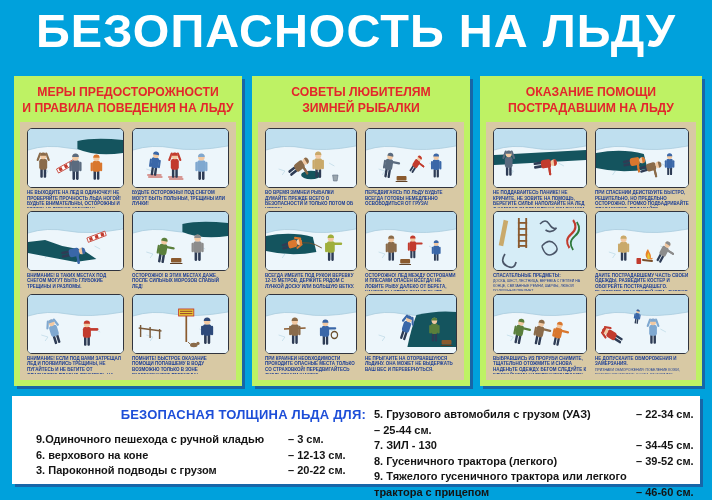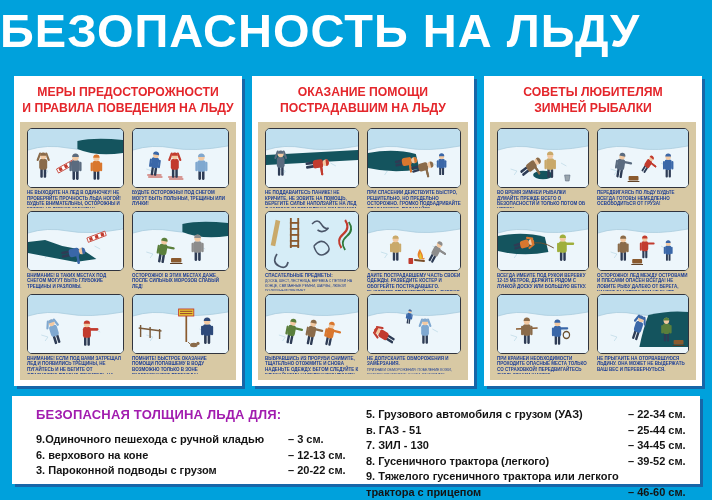--- a/index.html
+++ b/index.html
@@ -3,30 +3,30 @@
 <meta charset="utf-8">
 <style>
   html,body{margin:0;padding:0;}
   body{
     width:712px;height:500px;overflow:hidden;position:relative;
     background:#00A1DC;
     font-family:"Liberation Sans","DejaVu Sans",sans-serif;
   }
   .poster-title{
     position:absolute;top:4px;left:0;right:0;
-    color:#FFFFFF;font-weight:bold;
+    text-align:center;color:#FFFFFF;font-weight:bold;
     font-size:47px;line-height:1.15;letter-spacing:1px;
     white-space:nowrap;
   }
   .panels{
     position:absolute;top:76px;left:14px;width:688px;
     display:flex;gap:10px;
   }
   .panel{
-    background:#ffffff;box-shadow:3px 3px 0 0 #1766A8;
+    background:#bef264;box-shadow:3px 3px 0 0 #1766A8;
     height:310px;box-sizing:border-box;
     padding:4px 6px 6px 6px;
     display:flex;flex-direction:column;
   }
   .panel-1{width:228px;} .panel-2{width:218px;} .panel-3{width:222px;}
   .panel-title{
     color:#E4262B;font-size:12.2px;font-weight:bold;text-align:center;
     line-height:1.28;margin:5px 0 6px 0;
   }
   .cells{
@@ -48,31 +48,32 @@
   }
   .cap .sub{display:block;font-size:3.5px;font-weight:normal;margin-top:1px;}
   .band{
     position:absolute;top:396px;left:12px;width:688px;height:88px;
     background:#FFFFFF;box-shadow:3px 3px 0 0 #1766A8;
     box-sizing:border-box;padding:10px 16px 8px 24px;
     display:flex;
   }
   .band-left{width:330px;flex:none;}
   .band-heading{
-    color:#a21caf;font-size:13px;font-weight:bold;margin:1px 0 10px 0;
+    color:#1d4ed8;font-size:13px;font-weight:bold;margin:1px 0 10px 0;
     letter-spacing:.2px;
+    text-align:right;
   }
   .trow{
     display:flex;align-items:flex-end;
     font-size:11px;font-weight:bold;color:#141414;line-height:15.5px;
   }
   .band-left  .trow .name{width:252px;flex:none;}
   .band-right .trow .name{width:262px;flex:none;}
   .trow .val{white-space:nowrap;}
-  .band-right{flex:1;padding-top:1px;}
+  .band-right{flex:1;padding-top:1px;margin-left:8px;}
 </style>
 </head>
 <body>
 
 <div class="poster-title">БЕЗОПАСНОСТЬ НА ЛЬДУ</div>
 
 <div class="panels">
   <section class="panel panel-1">
     <h2 class="panel-title">
       <span>МЕРЫ ПРЕДОСТОРОЖНОСТИ</span><br>
@@ -289,20 +290,239 @@
                 <rect x="0.5" y="-4" width="2.5" height="8.5" rx="1" fill="#2E3C55"></rect>
                 <rect x="-4" y="-13.5" width="8" height="10.5" rx="2.4" fill="#2E4A7A"></rect>
                 <rect x="-5.8" y="-12" width="2.2" height="8.5" rx="1.1" fill="#2E4A7A"></rect>
                 <rect x="3.6" y="-12" width="2.2" height="8.5" rx="1.1" fill="#2E4A7A"></rect>
                 <circle cx="0" cy="-16.2" r="3.1" fill="#F2C9A2"></circle>
                 <path d="M-3.2,-16.4 a3.2,3.2 0 0 1 6.4,0 z" fill="#2E4A7A"></path>
               </g>
             </svg>
           </div>
           <div class="cap"><span>ПОМНИТЕ! БЫСТРОЕ ОКАЗАНИЕ ПОМОЩИ ПОПАВШЕМУ В ВОДУ ВОЗМОЖНО ТОЛЬКО В ЗОНЕ РАЗРЕШЕННОГО ПЕРЕХОДА!</span></div>
+        </div>
+      </div>
+  </section>
+  <section class="panel panel-2">
+    <h2 class="panel-title">
+      <span>СОВЕТЫ ЛЮБИТЕЛЯМ</span><br>
+      <span>ЗИМНЕЙ РЫБАЛКИ</span>
+    </h2>
+    <div class="cells" id="cells-1">
+        <div class="cell">
+          <div class="pic">
+            <svg viewBox="0 0 100 58" preserveAspectRatio="none">
+              <rect width="100" height="58" fill="#BFDFEF"></rect>
+              <path d="M0,21 Q20,15 42,19 T100,17 L100,58 L0,58 Z" fill="#EDF6FB"></path>
+              <path d="M0,21 Q20,15 42,19 T100,17" fill="none" stroke="#A9CBDD" stroke-width="0.8"></path>
+              <path d="M14,40 l7,2 -3,4 M70,34 l6,3" stroke="#B8D6E4" stroke-width="0.7" fill="none"></path>
+              <ellipse cx="50" cy="46" rx="11" ry="4.2" fill="#14545E"></ellipse>
+              <path d="M74,46 h6 l-1,6 h-4 z" fill="#9AA5AD" stroke="#5A6B7F" stroke-width="0.6"></path>
+              <g transform="translate(30,42) rotate(55) scale(1.05)">
+                <rect x="-2.9" y="-4" width="2.5" height="8.5" rx="1" fill="#2E3C55"></rect>
+                <rect x="0.5" y="-4" width="2.5" height="8.5" rx="1" fill="#2E3C55"></rect>
+                <rect x="-4" y="-13.5" width="8" height="10.5" rx="2.4" fill="#8A6B4A"></rect>
+                <rect x="2.5" y="-12.2" width="9" height="2.2" rx="1.1" fill="#8A6B4A"></rect>
+                <rect x="2.5" y="-12.2" width="9" height="2.2" rx="1.1" fill="#8A6B4A"></rect>
+                <circle cx="0" cy="-16.2" r="3.1" fill="#F2C9A2"></circle>
+                <path d="M-3.2,-16.4 a3.2,3.2 0 0 1 6.4,0 z" fill="#8A6B4A"></path>
+              </g>
+              <g transform="translate(58,44) rotate(0) scale(1.1)">
+                <rect x="-2.9" y="-4" width="2.5" height="8.5" rx="1" fill="#2E3C55"></rect>
+                <rect x="0.5" y="-4" width="2.5" height="8.5" rx="1" fill="#2E3C55"></rect>
+                <rect x="-4" y="-13.5" width="8" height="10.5" rx="2.4" fill="#C9A96A"></rect>
+                <rect x="-5.8" y="-12" width="2.2" height="8.5" rx="1.1" fill="#C9A96A"></rect>
+                <rect x="3.6" y="-12" width="2.2" height="8.5" rx="1.1" fill="#C9A96A"></rect>
+                <circle cx="0" cy="-16.2" r="3.1" fill="#F2C9A2"></circle>
+                <path d="M-3.2,-16.4 a3.2,3.2 0 0 1 6.4,0 z" fill="#C9A96A"></path>
+              </g>
+            </svg>
+          </div>
+          <div class="cap"><span>ВО ВРЕМЯ ЗИМНЕЙ РЫБАЛКИ ДУМАЙТЕ ПРЕЖДЕ ВСЕГО О БЕЗОПАСНОСТИ И ТОЛЬКО ПОТОМ ОБ УЛОВЕ!</span></div>
+        </div>
+        <div class="cell">
+          <div class="pic">
+            <svg viewBox="0 0 100 58" preserveAspectRatio="none">
+              <rect width="100" height="58" fill="#BFDFEF"></rect>
+              <path d="M0,21 Q20,15 42,19 T100,17 L100,58 L0,58 Z" fill="#EDF6FB"></path>
+              <path d="M0,21 Q20,15 42,19 T100,17" fill="none" stroke="#A9CBDD" stroke-width="0.8"></path>
+              <path d="M14,40 l7,2 -3,4 M70,34 l6,3" stroke="#B8D6E4" stroke-width="0.7" fill="none"></path>
+              <g transform="translate(34,47)">
+                <rect x="0" y="0" width="11" height="4.5" rx="1" fill="#8A5A2E"></rect>
+                <path d="M-1,5.5 h13" stroke="#5A3A1E" stroke-width="1"></path>
+              </g>
+              <g transform="translate(24,44) rotate(10) scale(1.05)">
+                <rect x="-2.9" y="-4" width="2.5" height="8.5" rx="1" fill="#2E3C55"></rect>
+                <rect x="0.5" y="-4" width="2.5" height="8.5" rx="1" fill="#2E3C55"></rect>
+                <rect x="-4" y="-13.5" width="8" height="10.5" rx="2.4" fill="#5A6B7F"></rect>
+                <rect x="2.5" y="-12.2" width="9" height="2.2" rx="1.1" fill="#5A6B7F"></rect>
+                <rect x="-5.8" y="-12" width="2.2" height="8.5" rx="1.1" fill="#5A6B7F"></rect>
+                <circle cx="0" cy="-16.2" r="3.1" fill="#F2C9A2"></circle>
+                <path d="M-3.2,-16.4 a3.2,3.2 0 0 1 6.4,0 z" fill="#5A6B7F"></path>
+              </g>
+              <g transform="translate(52,40) rotate(35) scale(0.8)">
+                <rect x="-2.9" y="-4" width="2.5" height="8.5" rx="1" fill="#2E3C55"></rect>
+                <rect x="0.5" y="-4" width="2.5" height="8.5" rx="1" fill="#2E3C55"></rect>
+                <rect x="-4" y="-13.5" width="8" height="10.5" rx="2.4" fill="#C23B2E"></rect>
+                <rect x="2.5" y="-12.2" width="9" height="2.2" rx="1.1" fill="#C23B2E"></rect>
+                <rect x="2.5" y="-12.2" width="9" height="2.2" rx="1.1" fill="#C23B2E"></rect>
+                <circle cx="0" cy="-16.2" r="3.1" fill="#F2C9A2"></circle>
+                <path d="M-3.2,-16.4 a3.2,3.2 0 0 1 6.4,0 z" fill="#C23B2E"></path>
+              </g>
+              <g transform="translate(78,44) rotate(0) scale(1)">
+                <rect x="-2.9" y="-4" width="2.5" height="8.5" rx="1" fill="#2E3C55"></rect>
+                <rect x="0.5" y="-4" width="2.5" height="8.5" rx="1" fill="#2E3C55"></rect>
+                <rect x="-4" y="-13.5" width="8" height="10.5" rx="2.4" fill="#3A67A8"></rect>
+                <rect x="-5.8" y="-12" width="2.2" height="8.5" rx="1.1" fill="#3A67A8"></rect>
+                <rect x="3.6" y="-12" width="2.2" height="8.5" rx="1.1" fill="#3A67A8"></rect>
+                <circle cx="0" cy="-16.2" r="3.1" fill="#F2C9A2"></circle>
+                <path d="M-3.2,-16.4 a3.2,3.2 0 0 1 6.4,0 z" fill="#3A67A8"></path>
+              </g>
+            </svg>
+          </div>
+          <div class="cap"><span>ПЕРЕДВИГАЯСЬ ПО ЛЬДУ БУДЬТЕ ВСЕГДА ГОТОВЫ НЕМЕДЛЕННО ОСВОБОДИТЬСЯ ОТ ГРУЗА!</span></div>
+        </div>
+        <div class="cell">
+          <div class="pic">
+            <svg viewBox="0 0 100 58" preserveAspectRatio="none">
+              <rect width="100" height="58" fill="#BFDFEF"></rect>
+              <path d="M0,21 Q20,15 42,19 T100,17 L100,58 L0,58 Z" fill="#EDF6FB"></path>
+              <path d="M0,21 Q20,15 42,19 T100,17" fill="none" stroke="#A9CBDD" stroke-width="0.8"></path>
+              <path d="M14,40 l7,2 -3,4 M70,34 l6,3" stroke="#B8D6E4" stroke-width="0.7" fill="none"></path>
+              <path d="M0,24 Q28,19 52,25 L56,40 Q28,45 0,39 Z" fill="#14545E"></path>
+              <path d="M62,36 Q48,28 34,32" stroke="#6B4F2E" stroke-width="1" fill="none"></path>
+              <g transform="translate(22,34) rotate(75) scale(0.95)">
+                <rect x="-2.9" y="-4" width="2.5" height="8.5" rx="1" fill="#2E3C55"></rect>
+                <rect x="0.5" y="-4" width="2.5" height="8.5" rx="1" fill="#2E3C55"></rect>
+                <rect x="-4" y="-13.5" width="8" height="10.5" rx="2.4" fill="#D9772E"></rect>
+                <rect x="-6.8" y="-20" width="2.2" height="8.5" rx="1.1" fill="#D9772E" transform="rotate(22 -5.7 -12)"></rect>
+                <rect x="4.6" y="-20" width="2.2" height="8.5" rx="1.1" fill="#D9772E" transform="rotate(-22 5.7 -12)"></rect>
+                <circle cx="0" cy="-16.2" r="3.1" fill="#F2C9A2"></circle>
+                <path d="M-3.2,-16.4 a3.2,3.2 0 0 1 6.4,0 z" fill="#D9772E"></path>
+              </g>
+              <g transform="translate(72,44) rotate(0) scale(1.1)">
+                <rect x="-2.9" y="-4" width="2.5" height="8.5" rx="1" fill="#2E3C55"></rect>
+                <rect x="0.5" y="-4" width="2.5" height="8.5" rx="1" fill="#2E3C55"></rect>
+                <rect x="-4" y="-13.5" width="8" height="10.5" rx="2.4" fill="#9FAF3C"></rect>
+                <rect x="2.5" y="-12.2" width="9" height="2.2" rx="1.1" fill="#9FAF3C"></rect>
+                <rect x="-5.8" y="-12" width="2.2" height="8.5" rx="1.1" fill="#9FAF3C"></rect>
+                <circle cx="0" cy="-16.2" r="3.1" fill="#F2C9A2"></circle>
+                <path d="M-3.2,-16.4 a3.2,3.2 0 0 1 6.4,0 z" fill="#9FAF3C"></path>
+              </g>
+            </svg>
+          </div>
+          <div class="cap"><span>ВСЕГДА ИМЕЙТЕ ПОД РУКОЙ ВЕРЕВКУ 12-15 МЕТРОВ, ДЕРЖИТЕ РЯДОМ С ЛУНКОЙ ДОСКУ ИЛИ БОЛЬШУЮ ВЕТКУ.</span></div>
+        </div>
+        <div class="cell">
+          <div class="pic">
+            <svg viewBox="0 0 100 58" preserveAspectRatio="none">
+              <rect width="100" height="58" fill="#BFDFEF"></rect>
+              <path d="M0,21 Q20,15 42,19 T100,17 L100,58 L0,58 Z" fill="#EDF6FB"></path>
+              <path d="M0,21 Q20,15 42,19 T100,17" fill="none" stroke="#A9CBDD" stroke-width="0.8"></path>
+              <path d="M14,40 l7,2 -3,4 M70,34 l6,3" stroke="#B8D6E4" stroke-width="0.7" fill="none"></path>
+              <g transform="translate(38,47)">
+                <rect x="0" y="0" width="11" height="4.5" rx="1" fill="#8A5A2E"></rect>
+                <path d="M-1,5.5 h13" stroke="#5A3A1E" stroke-width="1"></path>
+              </g>
+              <g transform="translate(28,44) rotate(0) scale(1.05)">
+                <rect x="-2.9" y="-4" width="2.5" height="8.5" rx="1" fill="#2E3C55"></rect>
+                <rect x="0.5" y="-4" width="2.5" height="8.5" rx="1" fill="#2E3C55"></rect>
+                <rect x="-4" y="-13.5" width="8" height="10.5" rx="2.4" fill="#8A6B4A"></rect>
+                <rect x="-5.8" y="-12" width="2.2" height="8.5" rx="1.1" fill="#8A6B4A"></rect>
+                <rect x="3.6" y="-12" width="2.2" height="8.5" rx="1.1" fill="#8A6B4A"></rect>
+                <circle cx="0" cy="-16.2" r="3.1" fill="#F2C9A2"></circle>
+                <path d="M-3.2,-16.4 a3.2,3.2 0 0 1 6.4,0 z" fill="#8A6B4A"></path>
+              </g>
+              <g transform="translate(52,42) rotate(0) scale(0.95)">
+                <rect x="-2.9" y="-4" width="2.5" height="8.5" rx="1" fill="#2E3C55"></rect>
+                <rect x="0.5" y="-4" width="2.5" height="8.5" rx="1" fill="#2E3C55"></rect>
+                <rect x="-4" y="-13.5" width="8" height="10.5" rx="2.4" fill="#C23B2E"></rect>
+                <rect x="2.5" y="-12.2" width="9" height="2.2" rx="1.1" fill="#C23B2E"></rect>
+                <rect x="-5.8" y="-12" width="2.2" height="8.5" rx="1.1" fill="#C23B2E"></rect>
+                <circle cx="0" cy="-16.2" r="3.1" fill="#F2C9A2"></circle>
+                <path d="M-3.2,-16.4 a3.2,3.2 0 0 1 6.4,0 z" fill="#C23B2E"></path>
+              </g>
+              <g transform="translate(78,45) rotate(0) scale(0.85)">
+                <rect x="-2.9" y="-4" width="2.5" height="8.5" rx="1" fill="#2E3C55"></rect>
+                <rect x="0.5" y="-4" width="2.5" height="8.5" rx="1" fill="#2E3C55"></rect>
+                <rect x="-4" y="-13.5" width="8" height="10.5" rx="2.4" fill="#3A67A8"></rect>
+                <rect x="-5.8" y="-12" width="2.2" height="8.5" rx="1.1" fill="#3A67A8"></rect>
+                <rect x="3.6" y="-12" width="2.2" height="8.5" rx="1.1" fill="#3A67A8"></rect>
+                <circle cx="0" cy="-16.2" r="3.1" fill="#F2C9A2"></circle>
+                <path d="M-3.2,-16.4 a3.2,3.2 0 0 1 6.4,0 z" fill="#3A67A8"></path>
+              </g>
+            </svg>
+          </div>
+          <div class="cap"><span>ОСТОРОЖНО! ЛЕД МЕЖДУ ОСТРОВАМИ И ПЛЕСАМИ ОПАСЕН ВСЕГДА! НЕ ЛОВИТЕ РЫБУ ДАЛЕКО ОТ БЕРЕГА, КАКОГО БЫ КЛЕВА ТАМ НЕ БЫЛО.</span></div>
+        </div>
+        <div class="cell">
+          <div class="pic">
+            <svg viewBox="0 0 100 58" preserveAspectRatio="none">
+              <rect width="100" height="58" fill="#BFDFEF"></rect>
+              <path d="M0,21 Q20,15 42,19 T100,17 L100,58 L0,58 Z" fill="#EDF6FB"></path>
+              <path d="M0,21 Q20,15 42,19 T100,17" fill="none" stroke="#A9CBDD" stroke-width="0.8"></path>
+              <path d="M14,40 l7,2 -3,4 M70,34 l6,3" stroke="#B8D6E4" stroke-width="0.7" fill="none"></path>
+              <line x1="20" y1="34" x2="44" y2="33" stroke="#8A5A2E" stroke-width="1.4"></line>
+              <circle cx="76" cy="40" r="3.5" fill="none" stroke="#6B4F2E" stroke-width="1.4"></circle>
+              <g transform="translate(32,44) rotate(0) scale(1.1)">
+                <rect x="-2.9" y="-4" width="2.5" height="8.5" rx="1" fill="#2E3C55"></rect>
+                <rect x="0.5" y="-4" width="2.5" height="8.5" rx="1" fill="#2E3C55"></rect>
+                <rect x="-4" y="-13.5" width="8" height="10.5" rx="2.4" fill="#8A6B4A"></rect>
+                <rect x="-5.8" y="-12" width="2.2" height="8.5" rx="1.1" fill="#8A6B4A"></rect>
+                <rect x="3.6" y="-12" width="2.2" height="8.5" rx="1.1" fill="#8A6B4A"></rect>
+                <circle cx="0" cy="-16.2" r="3.1" fill="#F2C9A2"></circle>
+                <path d="M-3.2,-16.4 a3.2,3.2 0 0 1 6.4,0 z" fill="#8A6B4A"></path>
+              </g>
+              <g transform="translate(66,45) rotate(0) scale(1.05)">
+                <rect x="-2.9" y="-4" width="2.5" height="8.5" rx="1" fill="#2E3C55"></rect>
+                <rect x="0.5" y="-4" width="2.5" height="8.5" rx="1" fill="#2E3C55"></rect>
+                <rect x="-4" y="-13.5" width="8" height="10.5" rx="2.4" fill="#3A67A8"></rect>
+                <rect x="2.5" y="-12.2" width="9" height="2.2" rx="1.1" fill="#3A67A8"></rect>
+                <rect x="-5.8" y="-12" width="2.2" height="8.5" rx="1.1" fill="#3A67A8"></rect>
+                <circle cx="0" cy="-16.2" r="3.1" fill="#F2C9A2"></circle>
+                <path d="M-3.2,-16.4 a3.2,3.2 0 0 1 6.4,0 z" fill="#3A67A8"></path>
+              </g>
+            </svg>
+          </div>
+          <div class="cap"><span>ПРИ КРАЙНЕЙ НЕОБХОДИМОСТИ ПРОХОДИТЕ ОПАСНЫЕ МЕСТА ТОЛЬКО СО СТРАХОВКОЙ! ПЕРЕДВИГАЙТЕСЬ СКОЛЬЗЯЩИМ ШАГОМ!</span></div>
+        </div>
+        <div class="cell">
+          <div class="pic">
+            <svg viewBox="0 0 100 58" preserveAspectRatio="none">
+              <rect width="100" height="58" fill="#BFDFEF"></rect>
+              <path d="M0,21 Q20,15 42,19 T100,17 L100,58 L0,58 Z" fill="#EDF6FB"></path>
+              <path d="M0,21 Q20,15 42,19 T100,17" fill="none" stroke="#A9CBDD" stroke-width="0.8"></path>
+              <path d="M14,40 l7,2 -3,4 M70,34 l6,3" stroke="#B8D6E4" stroke-width="0.7" fill="none"></path>
+              <path d="M56,20 Q80,15 100,17 L100,52 L46,52 Q50,34 56,20 Z" fill="#14545E"></path>
+              <g transform="translate(84,45)">
+                <rect x="0" y="0" width="11" height="4.5" rx="1" fill="#8A5A2E"></rect>
+                <path d="M-1,5.5 h13" stroke="#5A3A1E" stroke-width="1"></path>
+              </g>
+              <g transform="translate(42,40) rotate(20) scale(1.05)">
+                <rect x="-2.9" y="-4" width="2.5" height="8.5" rx="1" fill="#2E3C55"></rect>
+                <rect x="0.5" y="-4" width="2.5" height="8.5" rx="1" fill="#2E3C55"></rect>
+                <rect x="-4" y="-13.5" width="8" height="10.5" rx="2.4" fill="#3A67A8"></rect>
+                <rect x="-6.8" y="-20" width="2.2" height="8.5" rx="1.1" fill="#3A67A8" transform="rotate(22 -5.7 -12)"></rect>
+                <rect x="4.6" y="-20" width="2.2" height="8.5" rx="1.1" fill="#3A67A8" transform="rotate(-22 5.7 -12)"></rect>
+                <circle cx="0" cy="-16.2" r="3.1" fill="#F2C9A2"></circle>
+                <path d="M-3.2,-16.4 a3.2,3.2 0 0 1 6.4,0 z" fill="#3A67A8"></path>
+              </g>
+              <g transform="translate(76,42) rotate(0) scale(1)">
+                <rect x="-2.9" y="-4" width="2.5" height="8.5" rx="1" fill="#2E3C55"></rect>
+                <rect x="0.5" y="-4" width="2.5" height="8.5" rx="1" fill="#2E3C55"></rect>
+                <rect x="-4" y="-13.5" width="8" height="10.5" rx="2.4" fill="#5A7F3C"></rect>
+                <rect x="-5.8" y="-12" width="2.2" height="8.5" rx="1.1" fill="#5A7F3C"></rect>
+                <rect x="3.6" y="-12" width="2.2" height="8.5" rx="1.1" fill="#5A7F3C"></rect>
+                <circle cx="0" cy="-16.2" r="3.1" fill="#F2C9A2"></circle>
+                <path d="M-3.2,-16.4 a3.2,3.2 0 0 1 6.4,0 z" fill="#5A7F3C"></path>
+              </g>
+            </svg>
+          </div>
+          <div class="cap"><span>НЕ ПРЫГАЙТЕ НА ОТОРВАВШУЮСЯ ЛЬДИНУ. ОНА МОЖЕТ НЕ ВЫДЕРЖАТЬ ВАШ ВЕС И ПЕРЕВЕРНУТЬСЯ.</span></div>
         </div>
       </div>
   </section>
   <section class="panel panel-3">
     <h2 class="panel-title">
       <span>ОКАЗАНИЕ ПОМОЩИ</span><br>
       <span>ПОСТРАДАВШИМ НА ЛЬДУ</span>
     </h2>
     <div class="cells" id="cells-2">
         <div class="cell">
@@ -501,239 +721,20 @@
                 <rect x="3.6" y="-12" width="2.2" height="8.5" rx="1.1" fill="#3A67A8"></rect>
                 <circle cx="0" cy="-16.2" r="3.1" fill="#F2C9A2"></circle>
                 <path d="M-3.2,-16.4 a3.2,3.2 0 0 1 6.4,0 z" fill="#3A67A8"></path>
               </g>
             </svg>
           </div>
           <div class="cap"><span>НЕ ДОПУСКАЙТЕ ОБМОРОЖЕНИЯ И ЗАМЕРЗАНИЯ.</span><span class="sub">ПРИЗНАКИ ОБМОРОЖЕНИЯ: ПОБЕЛЕНИЕ КОЖИ, ПОТЕРЯ ЧУВСТВИТЕЛЬНОСТИ. РАСТИРАЙТЕ ОБМОРОЖЕННЫЕ МЕСТА ЧИСТОЙ РУКОЙ ИЛИ МЯГКОЙ ТКАНЬЮ ДО ПОКРАСНЕНИЯ КОЖИ.</span></div>
         </div>
       </div>
   </section>
-  <section class="panel panel-2">
-    <h2 class="panel-title">
-      <span>СОВЕТЫ ЛЮБИТЕЛЯМ</span><br>
-      <span>ЗИМНЕЙ РЫБАЛКИ</span>
-    </h2>
-    <div class="cells" id="cells-1">
-        <div class="cell">
-          <div class="pic">
-            <svg viewBox="0 0 100 58" preserveAspectRatio="none">
-              <rect width="100" height="58" fill="#BFDFEF"></rect>
-              <path d="M0,21 Q20,15 42,19 T100,17 L100,58 L0,58 Z" fill="#EDF6FB"></path>
-              <path d="M0,21 Q20,15 42,19 T100,17" fill="none" stroke="#A9CBDD" stroke-width="0.8"></path>
-              <path d="M14,40 l7,2 -3,4 M70,34 l6,3" stroke="#B8D6E4" stroke-width="0.7" fill="none"></path>
-              <ellipse cx="50" cy="46" rx="11" ry="4.2" fill="#14545E"></ellipse>
-              <path d="M74,46 h6 l-1,6 h-4 z" fill="#9AA5AD" stroke="#5A6B7F" stroke-width="0.6"></path>
-              <g transform="translate(30,42) rotate(55) scale(1.05)">
-                <rect x="-2.9" y="-4" width="2.5" height="8.5" rx="1" fill="#2E3C55"></rect>
-                <rect x="0.5" y="-4" width="2.5" height="8.5" rx="1" fill="#2E3C55"></rect>
-                <rect x="-4" y="-13.5" width="8" height="10.5" rx="2.4" fill="#8A6B4A"></rect>
-                <rect x="2.5" y="-12.2" width="9" height="2.2" rx="1.1" fill="#8A6B4A"></rect>
-                <rect x="2.5" y="-12.2" width="9" height="2.2" rx="1.1" fill="#8A6B4A"></rect>
-                <circle cx="0" cy="-16.2" r="3.1" fill="#F2C9A2"></circle>
-                <path d="M-3.2,-16.4 a3.2,3.2 0 0 1 6.4,0 z" fill="#8A6B4A"></path>
-              </g>
-              <g transform="translate(58,44) rotate(0) scale(1.1)">
-                <rect x="-2.9" y="-4" width="2.5" height="8.5" rx="1" fill="#2E3C55"></rect>
-                <rect x="0.5" y="-4" width="2.5" height="8.5" rx="1" fill="#2E3C55"></rect>
-                <rect x="-4" y="-13.5" width="8" height="10.5" rx="2.4" fill="#C9A96A"></rect>
-                <rect x="-5.8" y="-12" width="2.2" height="8.5" rx="1.1" fill="#C9A96A"></rect>
-                <rect x="3.6" y="-12" width="2.2" height="8.5" rx="1.1" fill="#C9A96A"></rect>
-                <circle cx="0" cy="-16.2" r="3.1" fill="#F2C9A2"></circle>
-                <path d="M-3.2,-16.4 a3.2,3.2 0 0 1 6.4,0 z" fill="#C9A96A"></path>
-              </g>
-            </svg>
-          </div>
-          <div class="cap"><span>ВО ВРЕМЯ ЗИМНЕЙ РЫБАЛКИ ДУМАЙТЕ ПРЕЖДЕ ВСЕГО О БЕЗОПАСНОСТИ И ТОЛЬКО ПОТОМ ОБ УЛОВЕ!</span></div>
-        </div>
-        <div class="cell">
-          <div class="pic">
-            <svg viewBox="0 0 100 58" preserveAspectRatio="none">
-              <rect width="100" height="58" fill="#BFDFEF"></rect>
-              <path d="M0,21 Q20,15 42,19 T100,17 L100,58 L0,58 Z" fill="#EDF6FB"></path>
-              <path d="M0,21 Q20,15 42,19 T100,17" fill="none" stroke="#A9CBDD" stroke-width="0.8"></path>
-              <path d="M14,40 l7,2 -3,4 M70,34 l6,3" stroke="#B8D6E4" stroke-width="0.7" fill="none"></path>
-              <g transform="translate(34,47)">
-                <rect x="0" y="0" width="11" height="4.5" rx="1" fill="#8A5A2E"></rect>
-                <path d="M-1,5.5 h13" stroke="#5A3A1E" stroke-width="1"></path>
-              </g>
-              <g transform="translate(24,44) rotate(10) scale(1.05)">
-                <rect x="-2.9" y="-4" width="2.5" height="8.5" rx="1" fill="#2E3C55"></rect>
-                <rect x="0.5" y="-4" width="2.5" height="8.5" rx="1" fill="#2E3C55"></rect>
-                <rect x="-4" y="-13.5" width="8" height="10.5" rx="2.4" fill="#5A6B7F"></rect>
-                <rect x="2.5" y="-12.2" width="9" height="2.2" rx="1.1" fill="#5A6B7F"></rect>
-                <rect x="-5.8" y="-12" width="2.2" height="8.5" rx="1.1" fill="#5A6B7F"></rect>
-                <circle cx="0" cy="-16.2" r="3.1" fill="#F2C9A2"></circle>
-                <path d="M-3.2,-16.4 a3.2,3.2 0 0 1 6.4,0 z" fill="#5A6B7F"></path>
-              </g>
-              <g transform="translate(52,40) rotate(35) scale(0.8)">
-                <rect x="-2.9" y="-4" width="2.5" height="8.5" rx="1" fill="#2E3C55"></rect>
-                <rect x="0.5" y="-4" width="2.5" height="8.5" rx="1" fill="#2E3C55"></rect>
-                <rect x="-4" y="-13.5" width="8" height="10.5" rx="2.4" fill="#C23B2E"></rect>
-                <rect x="2.5" y="-12.2" width="9" height="2.2" rx="1.1" fill="#C23B2E"></rect>
-                <rect x="2.5" y="-12.2" width="9" height="2.2" rx="1.1" fill="#C23B2E"></rect>
-                <circle cx="0" cy="-16.2" r="3.1" fill="#F2C9A2"></circle>
-                <path d="M-3.2,-16.4 a3.2,3.2 0 0 1 6.4,0 z" fill="#C23B2E"></path>
-              </g>
-              <g transform="translate(78,44) rotate(0) scale(1)">
-                <rect x="-2.9" y="-4" width="2.5" height="8.5" rx="1" fill="#2E3C55"></rect>
-                <rect x="0.5" y="-4" width="2.5" height="8.5" rx="1" fill="#2E3C55"></rect>
-                <rect x="-4" y="-13.5" width="8" height="10.5" rx="2.4" fill="#3A67A8"></rect>
-                <rect x="-5.8" y="-12" width="2.2" height="8.5" rx="1.1" fill="#3A67A8"></rect>
-                <rect x="3.6" y="-12" width="2.2" height="8.5" rx="1.1" fill="#3A67A8"></rect>
-                <circle cx="0" cy="-16.2" r="3.1" fill="#F2C9A2"></circle>
-                <path d="M-3.2,-16.4 a3.2,3.2 0 0 1 6.4,0 z" fill="#3A67A8"></path>
-              </g>
-            </svg>
-          </div>
-          <div class="cap"><span>ПЕРЕДВИГАЯСЬ ПО ЛЬДУ БУДЬТЕ ВСЕГДА ГОТОВЫ НЕМЕДЛЕННО ОСВОБОДИТЬСЯ ОТ ГРУЗА!</span></div>
-        </div>
-        <div class="cell">
-          <div class="pic">
-            <svg viewBox="0 0 100 58" preserveAspectRatio="none">
-              <rect width="100" height="58" fill="#BFDFEF"></rect>
-              <path d="M0,21 Q20,15 42,19 T100,17 L100,58 L0,58 Z" fill="#EDF6FB"></path>
-              <path d="M0,21 Q20,15 42,19 T100,17" fill="none" stroke="#A9CBDD" stroke-width="0.8"></path>
-              <path d="M14,40 l7,2 -3,4 M70,34 l6,3" stroke="#B8D6E4" stroke-width="0.7" fill="none"></path>
-              <path d="M0,24 Q28,19 52,25 L56,40 Q28,45 0,39 Z" fill="#14545E"></path>
-              <path d="M62,36 Q48,28 34,32" stroke="#6B4F2E" stroke-width="1" fill="none"></path>
-              <g transform="translate(22,34) rotate(75) scale(0.95)">
-                <rect x="-2.9" y="-4" width="2.5" height="8.5" rx="1" fill="#2E3C55"></rect>
-                <rect x="0.5" y="-4" width="2.5" height="8.5" rx="1" fill="#2E3C55"></rect>
-                <rect x="-4" y="-13.5" width="8" height="10.5" rx="2.4" fill="#D9772E"></rect>
-                <rect x="-6.8" y="-20" width="2.2" height="8.5" rx="1.1" fill="#D9772E" transform="rotate(22 -5.7 -12)"></rect>
-                <rect x="4.6" y="-20" width="2.2" height="8.5" rx="1.1" fill="#D9772E" transform="rotate(-22 5.7 -12)"></rect>
-                <circle cx="0" cy="-16.2" r="3.1" fill="#F2C9A2"></circle>
-                <path d="M-3.2,-16.4 a3.2,3.2 0 0 1 6.4,0 z" fill="#D9772E"></path>
-              </g>
-              <g transform="translate(72,44) rotate(0) scale(1.1)">
-                <rect x="-2.9" y="-4" width="2.5" height="8.5" rx="1" fill="#2E3C55"></rect>
-                <rect x="0.5" y="-4" width="2.5" height="8.5" rx="1" fill="#2E3C55"></rect>
-                <rect x="-4" y="-13.5" width="8" height="10.5" rx="2.4" fill="#9FAF3C"></rect>
-                <rect x="2.5" y="-12.2" width="9" height="2.2" rx="1.1" fill="#9FAF3C"></rect>
-                <rect x="-5.8" y="-12" width="2.2" height="8.5" rx="1.1" fill="#9FAF3C"></rect>
-                <circle cx="0" cy="-16.2" r="3.1" fill="#F2C9A2"></circle>
-                <path d="M-3.2,-16.4 a3.2,3.2 0 0 1 6.4,0 z" fill="#9FAF3C"></path>
-              </g>
-            </svg>
-          </div>
-          <div class="cap"><span>ВСЕГДА ИМЕЙТЕ ПОД РУКОЙ ВЕРЕВКУ 12-15 МЕТРОВ, ДЕРЖИТЕ РЯДОМ С ЛУНКОЙ ДОСКУ ИЛИ БОЛЬШУЮ ВЕТКУ.</span></div>
-        </div>
-        <div class="cell">
-          <div class="pic">
-            <svg viewBox="0 0 100 58" preserveAspectRatio="none">
-              <rect width="100" height="58" fill="#BFDFEF"></rect>
-              <path d="M0,21 Q20,15 42,19 T100,17 L100,58 L0,58 Z" fill="#EDF6FB"></path>
-              <path d="M0,21 Q20,15 42,19 T100,17" fill="none" stroke="#A9CBDD" stroke-width="0.8"></path>
-              <path d="M14,40 l7,2 -3,4 M70,34 l6,3" stroke="#B8D6E4" stroke-width="0.7" fill="none"></path>
-              <g transform="translate(38,47)">
-                <rect x="0" y="0" width="11" height="4.5" rx="1" fill="#8A5A2E"></rect>
-                <path d="M-1,5.5 h13" stroke="#5A3A1E" stroke-width="1"></path>
-              </g>
-              <g transform="translate(28,44) rotate(0) scale(1.05)">
-                <rect x="-2.9" y="-4" width="2.5" height="8.5" rx="1" fill="#2E3C55"></rect>
-                <rect x="0.5" y="-4" width="2.5" height="8.5" rx="1" fill="#2E3C55"></rect>
-                <rect x="-4" y="-13.5" width="8" height="10.5" rx="2.4" fill="#8A6B4A"></rect>
-                <rect x="-5.8" y="-12" width="2.2" height="8.5" rx="1.1" fill="#8A6B4A"></rect>
-                <rect x="3.6" y="-12" width="2.2" height="8.5" rx="1.1" fill="#8A6B4A"></rect>
-                <circle cx="0" cy="-16.2" r="3.1" fill="#F2C9A2"></circle>
-                <path d="M-3.2,-16.4 a3.2,3.2 0 0 1 6.4,0 z" fill="#8A6B4A"></path>
-              </g>
-              <g transform="translate(52,42) rotate(0) scale(0.95)">
-                <rect x="-2.9" y="-4" width="2.5" height="8.5" rx="1" fill="#2E3C55"></rect>
-                <rect x="0.5" y="-4" width="2.5" height="8.5" rx="1" fill="#2E3C55"></rect>
-                <rect x="-4" y="-13.5" width="8" height="10.5" rx="2.4" fill="#C23B2E"></rect>
-                <rect x="2.5" y="-12.2" width="9" height="2.2" rx="1.1" fill="#C23B2E"></rect>
-                <rect x="-5.8" y="-12" width="2.2" height="8.5" rx="1.1" fill="#C23B2E"></rect>
-                <circle cx="0" cy="-16.2" r="3.1" fill="#F2C9A2"></circle>
-                <path d="M-3.2,-16.4 a3.2,3.2 0 0 1 6.4,0 z" fill="#C23B2E"></path>
-              </g>
-              <g transform="translate(78,45) rotate(0) scale(0.85)">
-                <rect x="-2.9" y="-4" width="2.5" height="8.5" rx="1" fill="#2E3C55"></rect>
-                <rect x="0.5" y="-4" width="2.5" height="8.5" rx="1" fill="#2E3C55"></rect>
-                <rect x="-4" y="-13.5" width="8" height="10.5" rx="2.4" fill="#3A67A8"></rect>
-                <rect x="-5.8" y="-12" width="2.2" height="8.5" rx="1.1" fill="#3A67A8"></rect>
-                <rect x="3.6" y="-12" width="2.2" height="8.5" rx="1.1" fill="#3A67A8"></rect>
-                <circle cx="0" cy="-16.2" r="3.1" fill="#F2C9A2"></circle>
-                <path d="M-3.2,-16.4 a3.2,3.2 0 0 1 6.4,0 z" fill="#3A67A8"></path>
-              </g>
-            </svg>
-          </div>
-          <div class="cap"><span>ОСТОРОЖНО! ЛЕД МЕЖДУ ОСТРОВАМИ И ПЛЕСАМИ ОПАСЕН ВСЕГДА! НЕ ЛОВИТЕ РЫБУ ДАЛЕКО ОТ БЕРЕГА, КАКОГО БЫ КЛЕВА ТАМ НЕ БЫЛО.</span></div>
-        </div>
-        <div class="cell">
-          <div class="pic">
-            <svg viewBox="0 0 100 58" preserveAspectRatio="none">
-              <rect width="100" height="58" fill="#BFDFEF"></rect>
-              <path d="M0,21 Q20,15 42,19 T100,17 L100,58 L0,58 Z" fill="#EDF6FB"></path>
-              <path d="M0,21 Q20,15 42,19 T100,17" fill="none" stroke="#A9CBDD" stroke-width="0.8"></path>
-              <path d="M14,40 l7,2 -3,4 M70,34 l6,3" stroke="#B8D6E4" stroke-width="0.7" fill="none"></path>
-              <line x1="20" y1="34" x2="44" y2="33" stroke="#8A5A2E" stroke-width="1.4"></line>
-              <circle cx="76" cy="40" r="3.5" fill="none" stroke="#6B4F2E" stroke-width="1.4"></circle>
-              <g transform="translate(32,44) rotate(0) scale(1.1)">
-                <rect x="-2.9" y="-4" width="2.5" height="8.5" rx="1" fill="#2E3C55"></rect>
-                <rect x="0.5" y="-4" width="2.5" height="8.5" rx="1" fill="#2E3C55"></rect>
-                <rect x="-4" y="-13.5" width="8" height="10.5" rx="2.4" fill="#8A6B4A"></rect>
-                <rect x="-5.8" y="-12" width="2.2" height="8.5" rx="1.1" fill="#8A6B4A"></rect>
-                <rect x="3.6" y="-12" width="2.2" height="8.5" rx="1.1" fill="#8A6B4A"></rect>
-                <circle cx="0" cy="-16.2" r="3.1" fill="#F2C9A2"></circle>
-                <path d="M-3.2,-16.4 a3.2,3.2 0 0 1 6.4,0 z" fill="#8A6B4A"></path>
-              </g>
-              <g transform="translate(66,45) rotate(0) scale(1.05)">
-                <rect x="-2.9" y="-4" width="2.5" height="8.5" rx="1" fill="#2E3C55"></rect>
-                <rect x="0.5" y="-4" width="2.5" height="8.5" rx="1" fill="#2E3C55"></rect>
-                <rect x="-4" y="-13.5" width="8" height="10.5" rx="2.4" fill="#3A67A8"></rect>
-                <rect x="2.5" y="-12.2" width="9" height="2.2" rx="1.1" fill="#3A67A8"></rect>
-                <rect x="-5.8" y="-12" width="2.2" height="8.5" rx="1.1" fill="#3A67A8"></rect>
-                <circle cx="0" cy="-16.2" r="3.1" fill="#F2C9A2"></circle>
-                <path d="M-3.2,-16.4 a3.2,3.2 0 0 1 6.4,0 z" fill="#3A67A8"></path>
-              </g>
-            </svg>
-          </div>
-          <div class="cap"><span>ПРИ КРАЙНЕЙ НЕОБХОДИМОСТИ ПРОХОДИТЕ ОПАСНЫЕ МЕСТА ТОЛЬКО СО СТРАХОВКОЙ! ПЕРЕДВИГАЙТЕСЬ СКОЛЬЗЯЩИМ ШАГОМ!</span></div>
-        </div>
-        <div class="cell">
-          <div class="pic">
-            <svg viewBox="0 0 100 58" preserveAspectRatio="none">
-              <rect width="100" height="58" fill="#BFDFEF"></rect>
-              <path d="M0,21 Q20,15 42,19 T100,17 L100,58 L0,58 Z" fill="#EDF6FB"></path>
-              <path d="M0,21 Q20,15 42,19 T100,17" fill="none" stroke="#A9CBDD" stroke-width="0.8"></path>
-              <path d="M14,40 l7,2 -3,4 M70,34 l6,3" stroke="#B8D6E4" stroke-width="0.7" fill="none"></path>
-              <path d="M56,20 Q80,15 100,17 L100,52 L46,52 Q50,34 56,20 Z" fill="#14545E"></path>
-              <g transform="translate(84,45)">
-                <rect x="0" y="0" width="11" height="4.5" rx="1" fill="#8A5A2E"></rect>
-                <path d="M-1,5.5 h13" stroke="#5A3A1E" stroke-width="1"></path>
-              </g>
-              <g transform="translate(42,40) rotate(20) scale(1.05)">
-                <rect x="-2.9" y="-4" width="2.5" height="8.5" rx="1" fill="#2E3C55"></rect>
-                <rect x="0.5" y="-4" width="2.5" height="8.5" rx="1" fill="#2E3C55"></rect>
-                <rect x="-4" y="-13.5" width="8" height="10.5" rx="2.4" fill="#3A67A8"></rect>
-                <rect x="-6.8" y="-20" width="2.2" height="8.5" rx="1.1" fill="#3A67A8" transform="rotate(22 -5.7 -12)"></rect>
-                <rect x="4.6" y="-20" width="2.2" height="8.5" rx="1.1" fill="#3A67A8" transform="rotate(-22 5.7 -12)"></rect>
-                <circle cx="0" cy="-16.2" r="3.1" fill="#F2C9A2"></circle>
-                <path d="M-3.2,-16.4 a3.2,3.2 0 0 1 6.4,0 z" fill="#3A67A8"></path>
-              </g>
-              <g transform="translate(76,42) rotate(0) scale(1)">
-                <rect x="-2.9" y="-4" width="2.5" height="8.5" rx="1" fill="#2E3C55"></rect>
-                <rect x="0.5" y="-4" width="2.5" height="8.5" rx="1" fill="#2E3C55"></rect>
-                <rect x="-4" y="-13.5" width="8" height="10.5" rx="2.4" fill="#5A7F3C"></rect>
-                <rect x="-5.8" y="-12" width="2.2" height="8.5" rx="1.1" fill="#5A7F3C"></rect>
-                <rect x="3.6" y="-12" width="2.2" height="8.5" rx="1.1" fill="#5A7F3C"></rect>
-                <circle cx="0" cy="-16.2" r="3.1" fill="#F2C9A2"></circle>
-                <path d="M-3.2,-16.4 a3.2,3.2 0 0 1 6.4,0 z" fill="#5A7F3C"></path>
-              </g>
-            </svg>
-          </div>
-          <div class="cap"><span>НЕ ПРЫГАЙТЕ НА ОТОРВАВШУЮСЯ ЛЬДИНУ. ОНА МОЖЕТ НЕ ВЫДЕРЖАТЬ ВАШ ВЕС И ПЕРЕВЕРНУТЬСЯ.</span></div>
-        </div>
-      </div>
-  </section>
 </div>
 
 <div class="band">
   <div class="band-left">
     <h3 class="band-heading">БЕЗОПАСНАЯ ТОЛЩИНА ЛЬДА ДЛЯ:</h3>
     <div id="thk-left">
         <div class="trow">
           <span class="name">9.Одиночного пешехода с ручной кладью</span>
           <span class="val">– 3 см.</span>
         </div>
@@ -746,21 +747,20 @@
           <span class="val">– 20-22 см.</span>
         </div>
       </div>
   </div>
   <div class="band-right" id="thk-right">
       <div class="trow">
         <span class="name">5. Грузового автомобиля с грузом (УАЗ)</span>
         <span class="val">– 22-34 см.</span>
       </div>
       <div class="trow">
-        <span class="name">в. ГАЗ - 51</span>
         <span class="val">– 25-44 см.</span>
       </div>
       <div class="trow">
         <span class="name">7. ЗИЛ - 130</span>
         <span class="val">– 34-45 см.</span>
       </div>
       <div class="trow">
         <span class="name">8.  Гусеничного трактора (легкого)</span>
         <span class="val">– 39-52 см.</span>
       </div>

